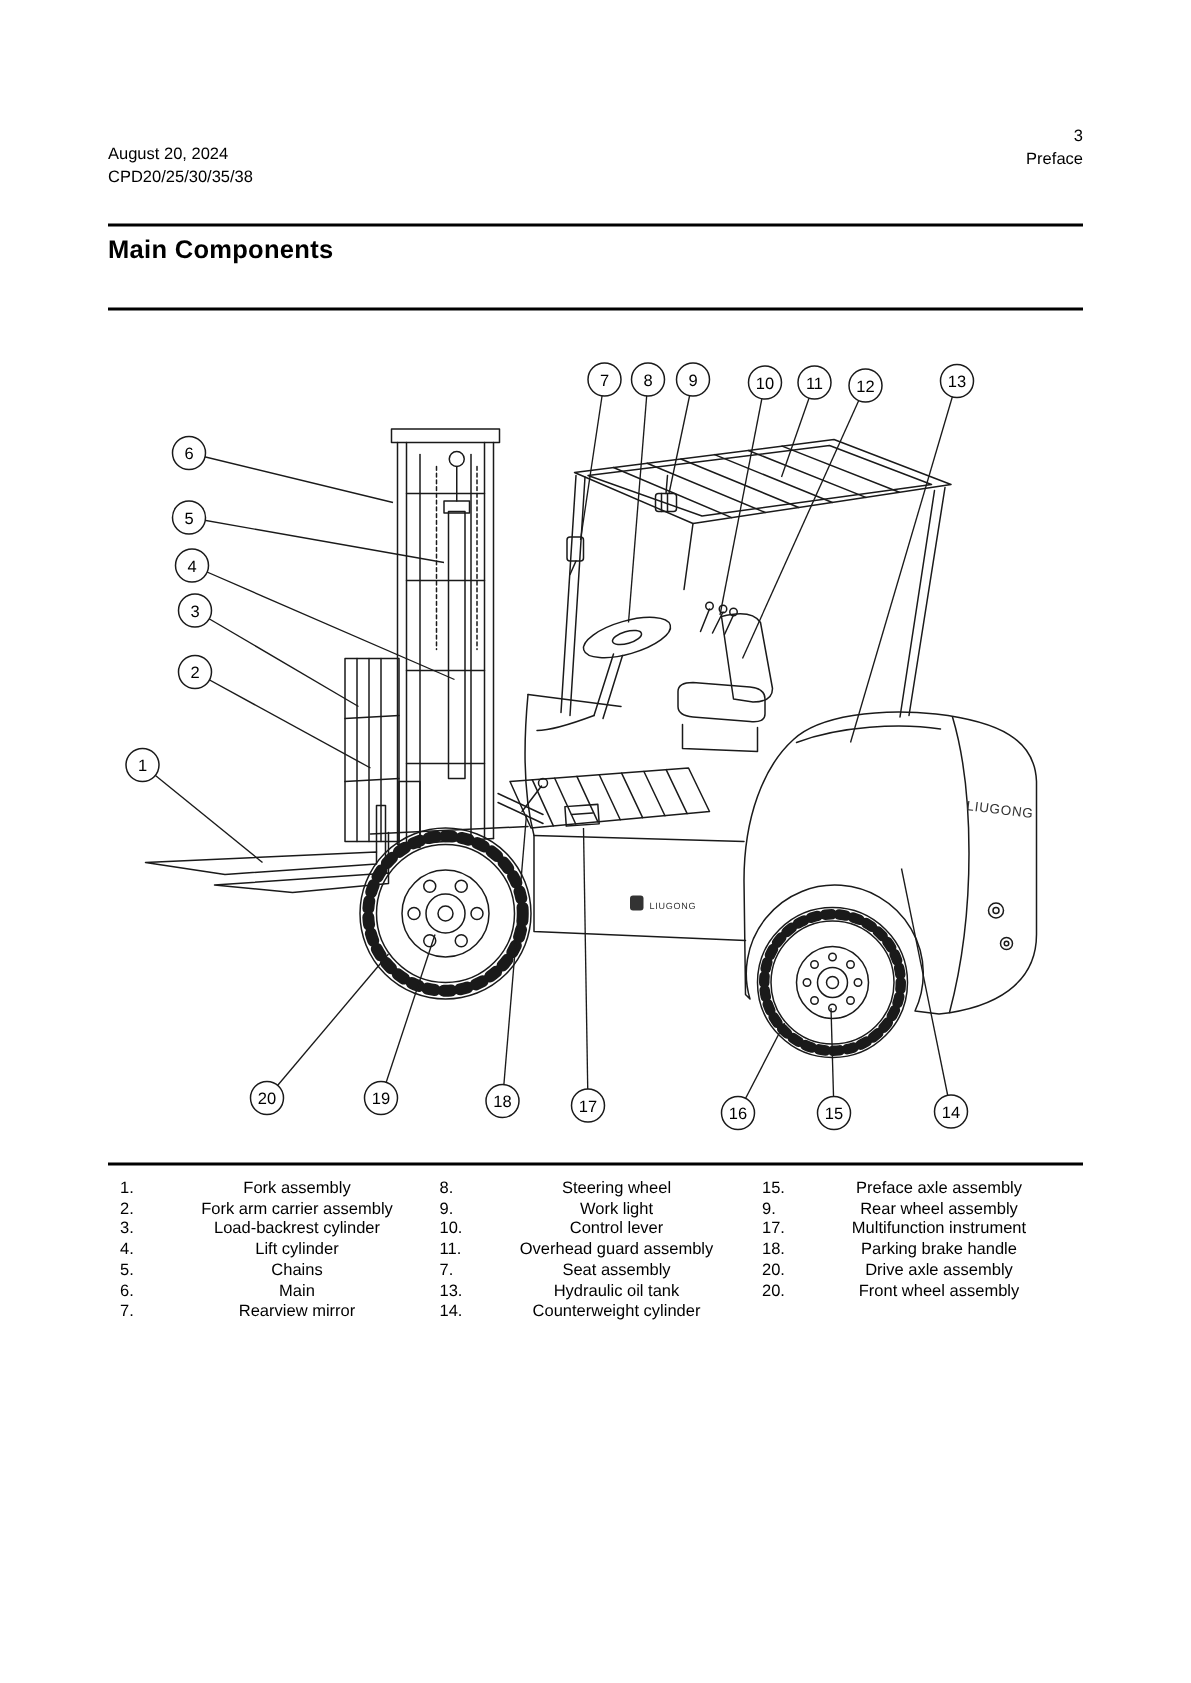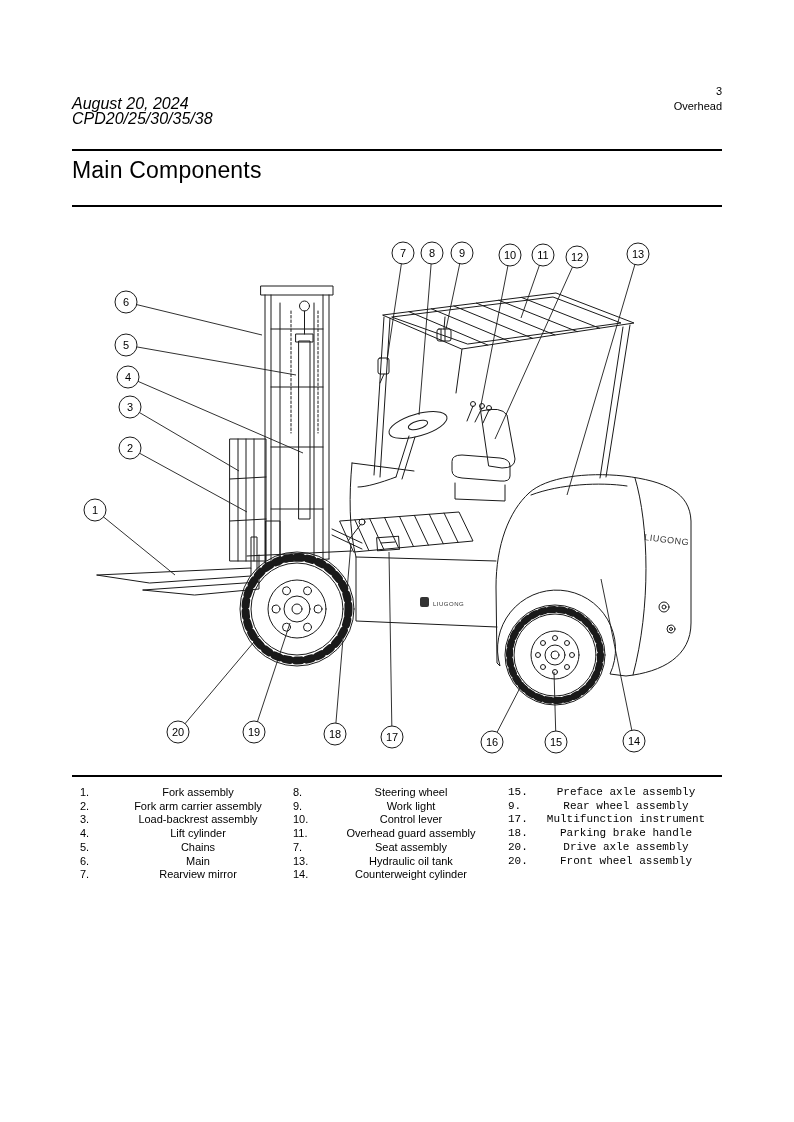--- a/index.html
+++ b/index.html
@@ -5,48 +5,48 @@
   html,body{margin:0;padding:0;background:#e8e8e8;}
   .page{
     position:relative;
     width:794px;height:1122px;
     margin:0 auto;
     background:#ffffff;
     font-family:"Liberation Sans", sans-serif;
     color:#000;
     overflow:hidden;
   }
-  .hdr-left{position:absolute;left:72px;top:96px;font-size:16px;line-height:15px;font-style:italic;}
+  .hdr-left{position:absolute;left:72px;top:96px;font-size:11px;line-height:15px;}
   .hdr-right{position:absolute;right:72px;top:84px;font-size:11px;line-height:15px;text-align:right;}
   .rule{position:absolute;left:72px;width:650px;background:#000;}
   #rule1{top:149px;height:2px;}
   #rule2{top:205px;height:2px;}
   #rule3{top:775px;height:1.5px;}
-  .page-title{position:absolute;left:72px;top:157px;font-size:23px;font-weight:normal;letter-spacing:0.2px;}
+  .page-title{position:absolute;left:72px;top:157px;font-size:17px;font-weight:bold;letter-spacing:0.2px;}
   .diagram{position:absolute;left:0;top:225px;}
   .diagram text.callout-num{font-family:"Liberation Sans",sans-serif;font-size:11px;fill:#000;}
   .diagram text.brand{font-family:"Liberation Sans",sans-serif;letter-spacing:0.5px;}
   .legend-col{position:absolute;top:786px;font-size:11px;line-height:13.7px;width:215px;}
-  #lc1{left:80px;} #lc2{left:293px;} #lc3{left:508px;font-family:Liberation Mono, monospace;}
+  #lc1{left:80px;} #lc2{left:293px;} #lc3{left:508px;}
   .li{display:flex;}
   .li .num{flex:none;width:21px;}
   .li .lbl{flex:1;text-align:center;}
 </style>
 </head>
 <body>
 
 <div class="page">
 
   <div class="hdr-left">
     <div>August 20, 2024</div>
     <div>CPD20/25/30/35/38</div>
   </div>
   <div class="hdr-right">
     <div>3</div>
-    <div>Overhead</div>
+    <div>Preface</div>
   </div>
 
   <div id="rule1" class="rule"></div>
   <div class="page-title">Main Components</div>
   <div id="rule2" class="rule"></div>
 
   <svg class="diagram" width="794" height="560" viewBox="0 0 794 560">
 
     <g stroke="#1a1a1a" fill="none" stroke-width="1" stroke-linecap="round" stroke-linejoin="round">
 
@@ -332,21 +332,21 @@
     <div class="li">
         <span class="num">1.</span>
         <span class="lbl">Fork assembly</span>
       </div>
     <div class="li">
         <span class="num">2.</span>
         <span class="lbl">Fork arm carrier assembly</span>
       </div>
     <div class="li">
         <span class="num">3.</span>
-        <span class="lbl">Load-backrest assembly</span>
+        <span class="lbl">Load-backrest cylinder</span>
       </div>
     <div class="li">
         <span class="num">4.</span>
         <span class="lbl">Lift cylinder</span>
       </div>
     <div class="li">
         <span class="num">5.</span>
         <span class="lbl">Chains</span>
       </div>
     <div class="li">

